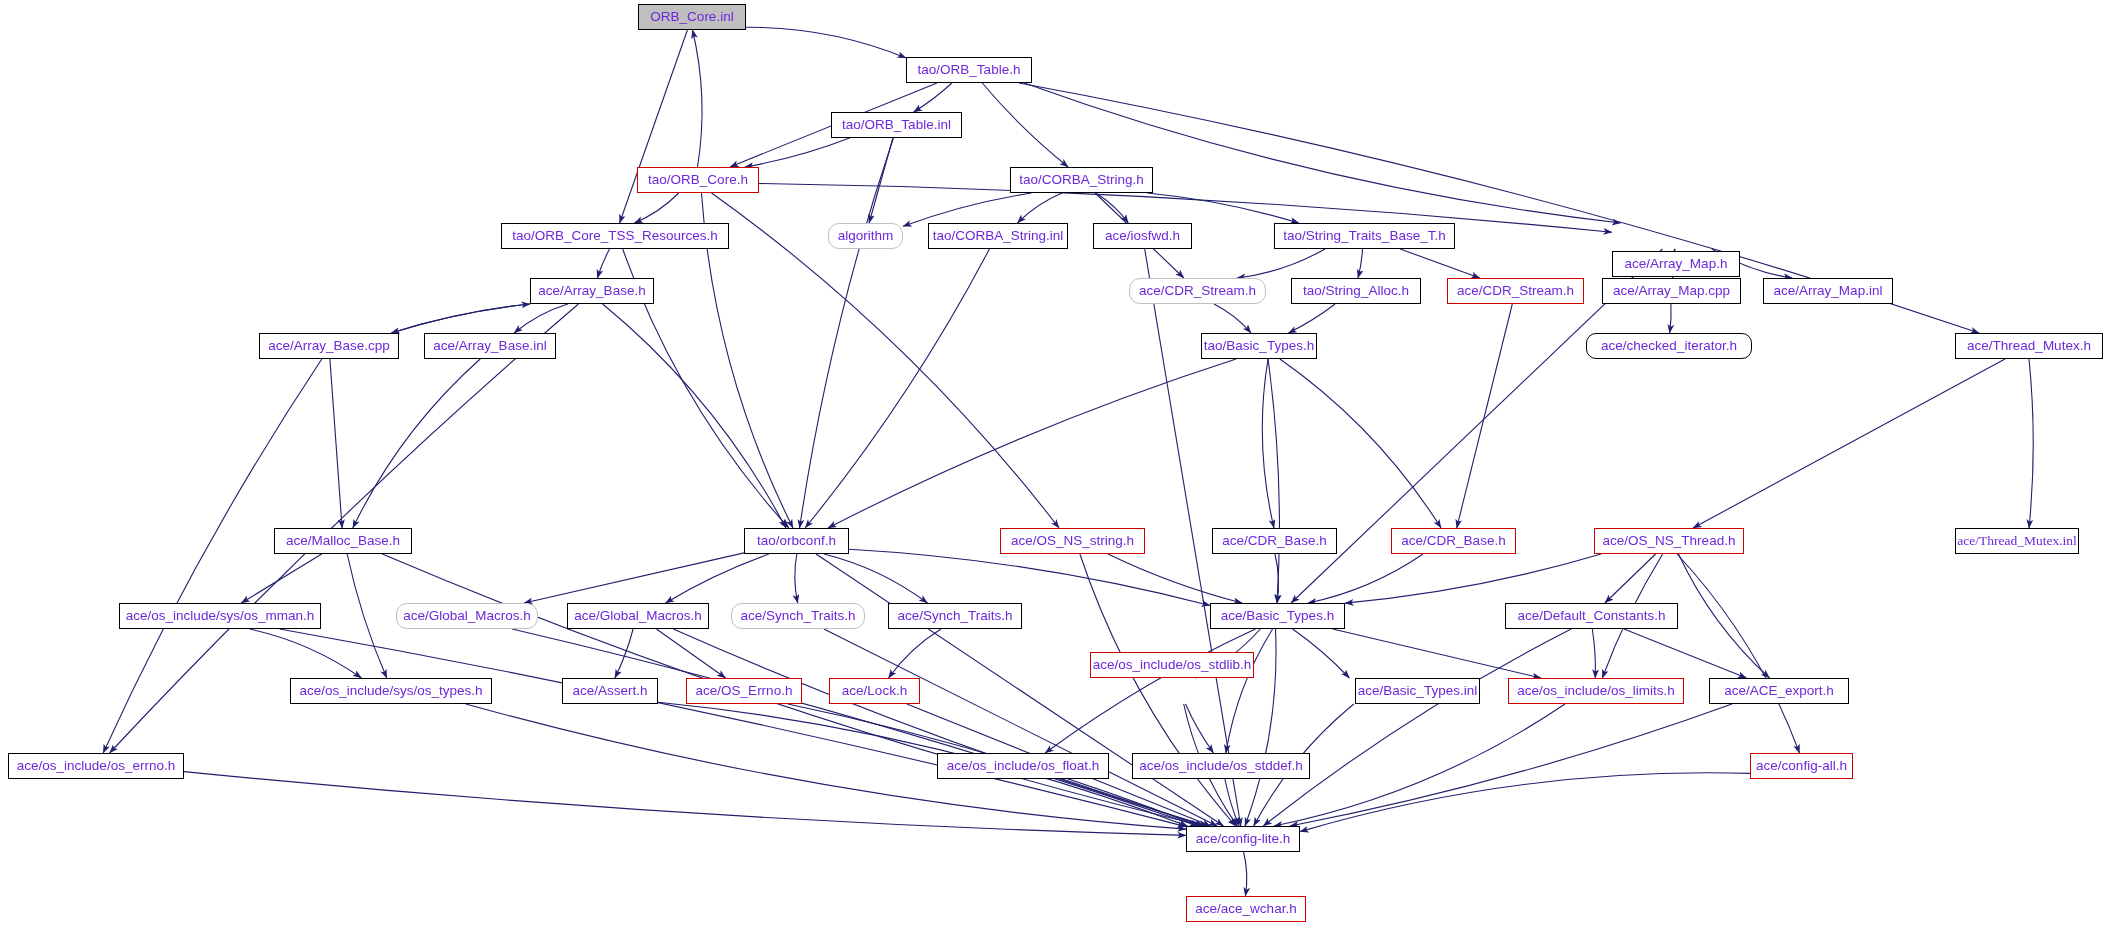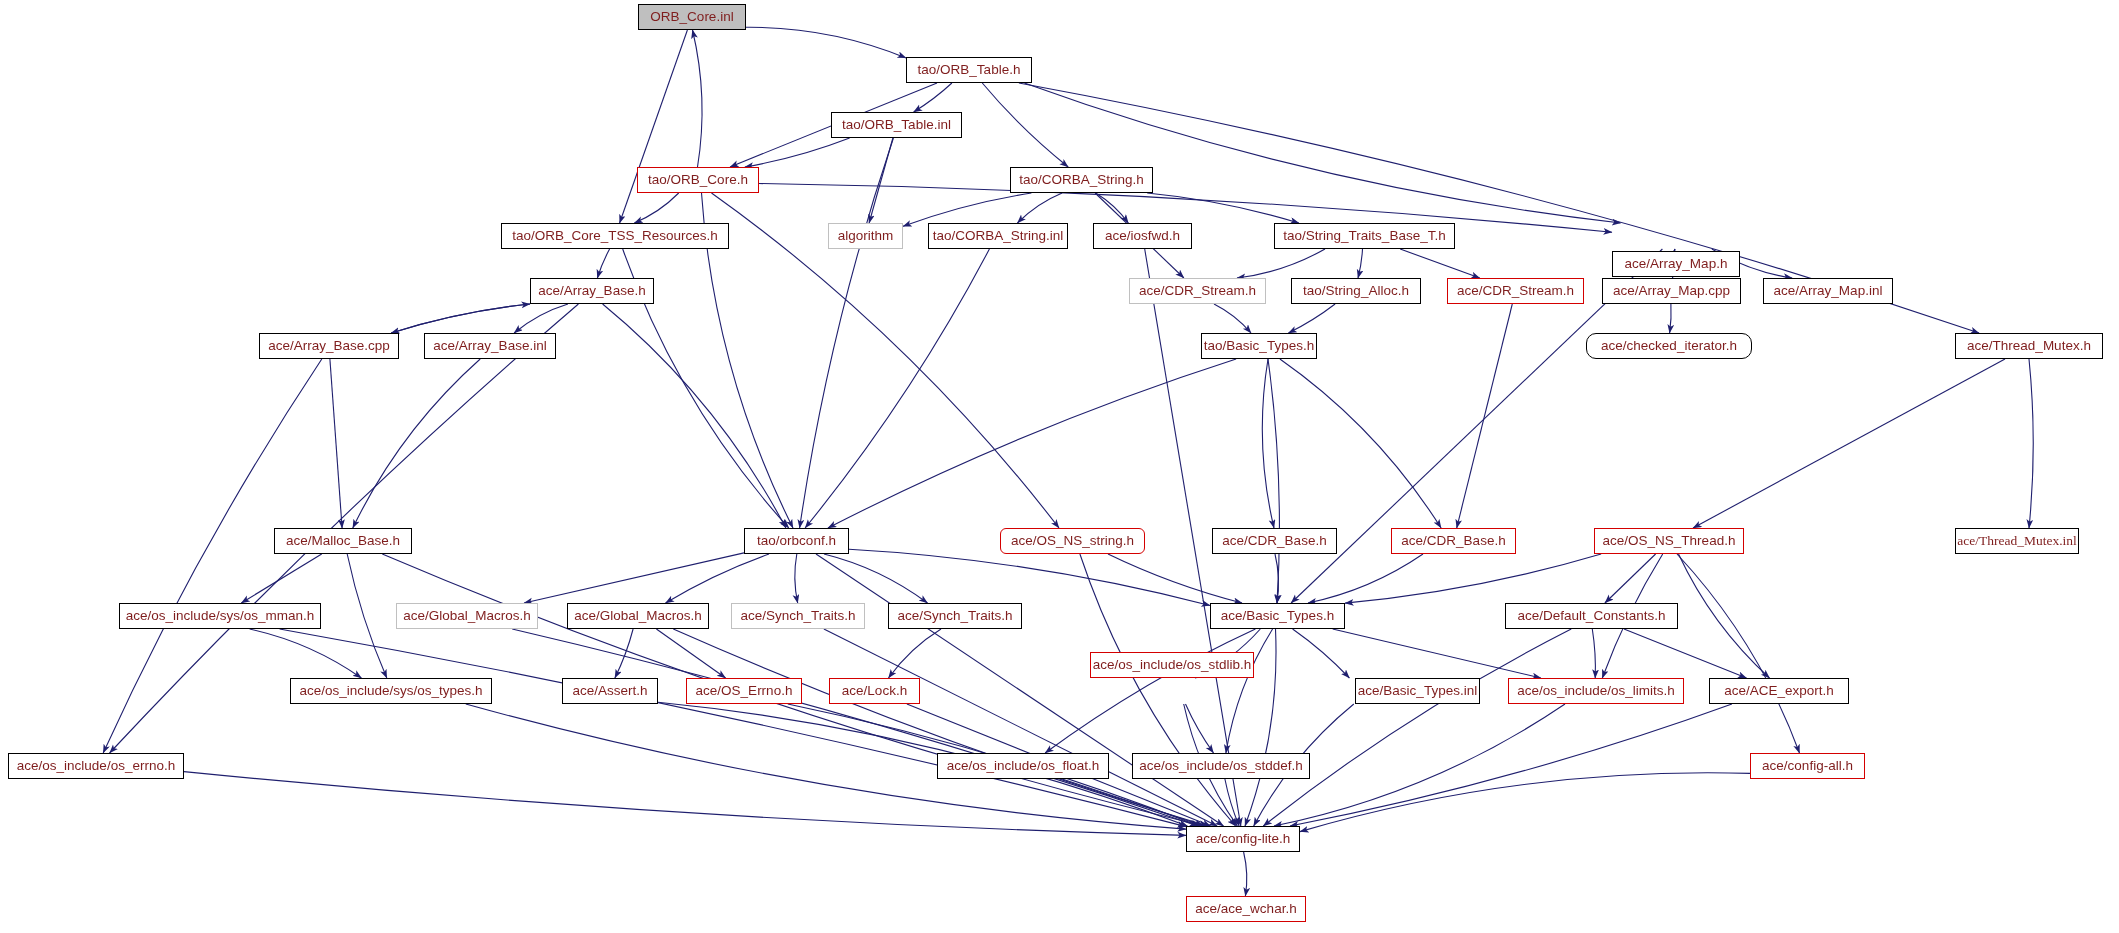--- a/index.html
+++ b/index.html
@@ -17,29 +17,29 @@
     position:absolute;
     box-sizing:border-box;
     display:flex;
     align-items:center;
     justify-content:center;
     height:26px;
     background:#ffffff;
     border:1px solid #000000;
     font-size:13.5px;
     line-height:1;
-    color:#7f1d1d;
+    color:#6d28d9;
     white-space:nowrap;
     padding:0 7px;
     letter-spacing:0px;
     cursor:pointer;
   }
   .node.root{ background:#bfbfbf; border-color:#000000; }
   .node.red{ border-color:#d40000; }
-  .node.grey{ border-color:#c0c0c0; }
+  .node.grey{ border-color:#c0c0c0;border-radius:11px; }
   .node span{pointer-events:none;}
 </style>
 </head>
 <body>
 
 <div id="graph">
   <svg id="edges" xmlns="http://www.w3.org/2000/svg">
     <defs>
       <marker id="ah" markerWidth="10" markerHeight="10" refX="8.6" refY="3.4" orient="auto" markerUnits="userSpaceOnUse">
         <path d="M0,0 L9,3.4 L0,6.8 L2.2,3.4 z" fill="#1f1f6e"></path>
@@ -215,21 +215,21 @@
       </div>
       <div class="node" style="left: 1955px; top: 528px; width: 124px; font-family: Liberation Serif, serif;">
         <span>ace/Thread_Mutex.inl</span>
       </div>
       <div class="node" style="left: 274px; top: 528px; width: 138px;">
         <span>ace/Malloc_Base.h</span>
       </div>
       <div class="node" style="left: 744px; top: 528px; width: 105px;">
         <span>tao/orbconf.h</span>
       </div>
-      <div class="node red" style="left: 1000px; top: 528px; width: 145px; border-radius: 6px;">
+      <div class="node red" style="left: 1000px; top: 528px; width: 145px;">
         <span>ace/OS_NS_string.h</span>
       </div>
       <div class="node" style="left: 1212px; top: 528px; width: 125px;">
         <span>ace/CDR_Base.h</span>
       </div>
       <div class="node red" style="left: 1391px; top: 528px; width: 125px;">
         <span>ace/CDR_Base.h</span>
       </div>
       <div class="node red" style="left: 1594px; top: 528px; width: 150px;">
         <span>ace/OS_NS_Thread.h</span>
@@ -281,21 +281,21 @@
       </div>
       <div class="node" style="left: 8px; top: 753px; width: 176px;">
         <span>ace/os_include/os_errno.h</span>
       </div>
       <div class="node" style="left: 937px; top: 753px; width: 172px;">
         <span>ace/os_include/os_float.h</span>
       </div>
       <div class="node" style="left: 1132px; top: 753px; width: 178px;">
         <span>ace/os_include/os_stddef.h</span>
       </div>
-      <div class="node red" style="left: 1750px; top: 753px; width: 115px; text-align: right;">
+      <div class="node red" style="left: 1750px; top: 753px; width: 103px; text-align: right;">
         <span>ace/config-all.h</span>
       </div>
       <div class="node" style="left: 1186px; top: 826px; width: 114px;">
         <span>ace/config-lite.h</span>
       </div>
       <div class="node red" style="left: 1186px; top: 896px; width: 120px;">
         <span>ace/ace_wchar.h</span>
       </div>
     </div>
 </div>

